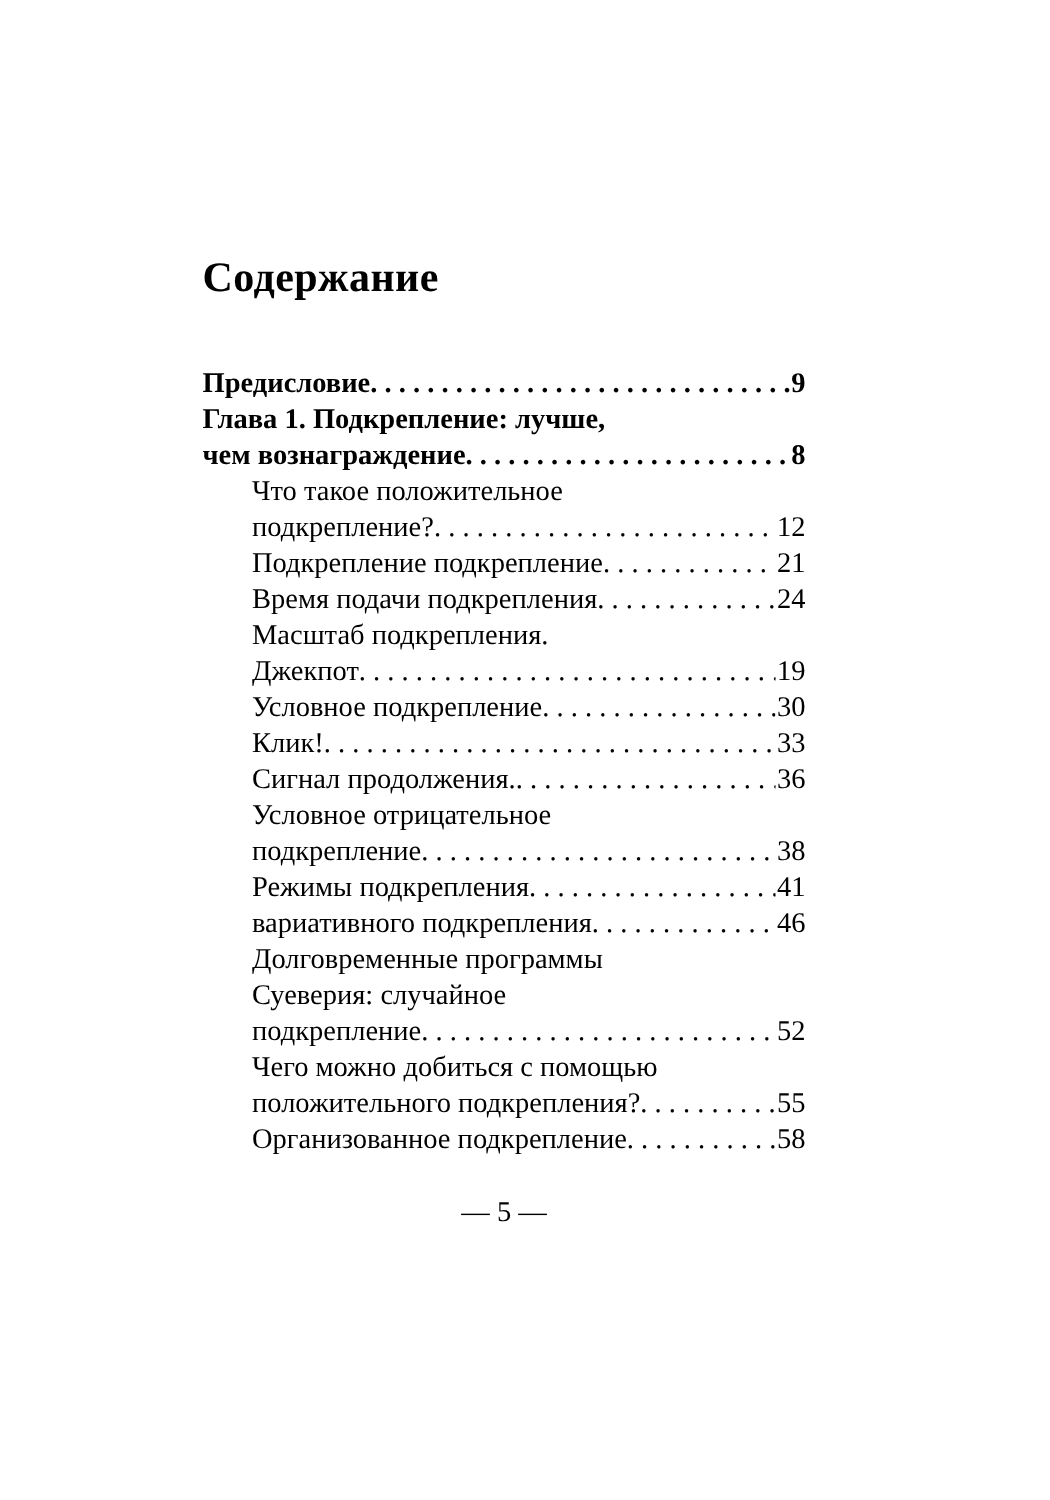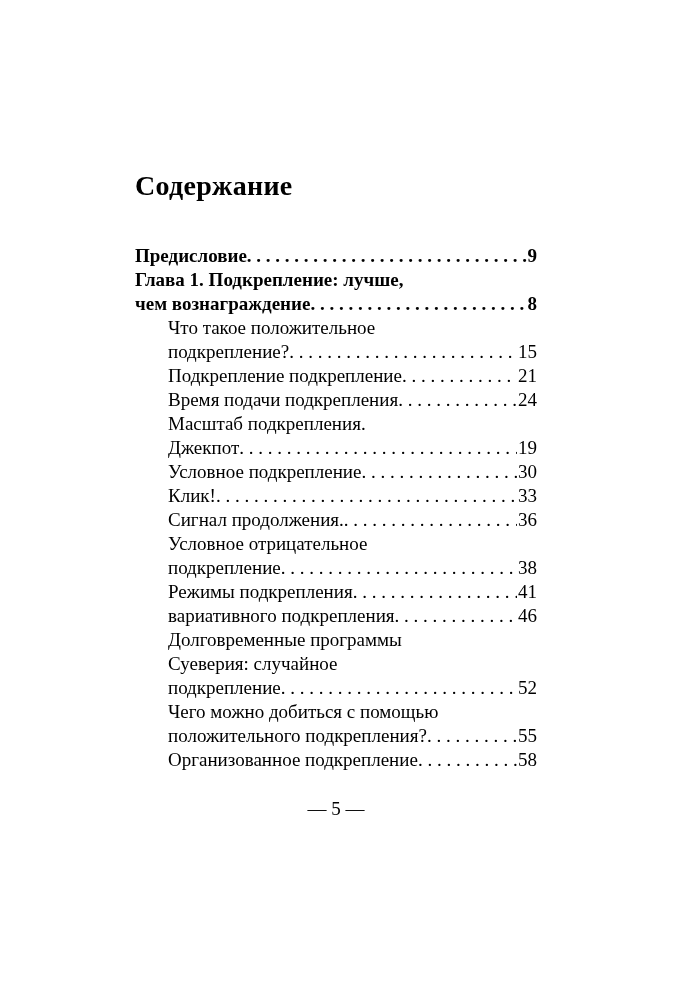--- a/index.html
+++ b/index.html
@@ -70,21 +70,21 @@
             <span class="label">чем вознаграждение</span>
             <span class="dots"></span>
             <span class="pagenum">8</span>
           </div>
         </div>
         <div class="entry section">
           <div class="line"><span class="label">Что такое положительное</span></div>
           <div class="line dotline">
             <span class="label">подкрепление?</span>
             <span class="dots"></span>
-            <span class="pagenum">15</span>
+            <span class="pagenum">12</span>
           </div>
         </div>
         <div class="entry section">
           <div class="line dotline">
             <span class="label">Подкрепление подкрепление</span>
             <span class="dots"></span>
             <span class="pagenum">21</span>
           </div>
         </div>
         <div class="entry section">

